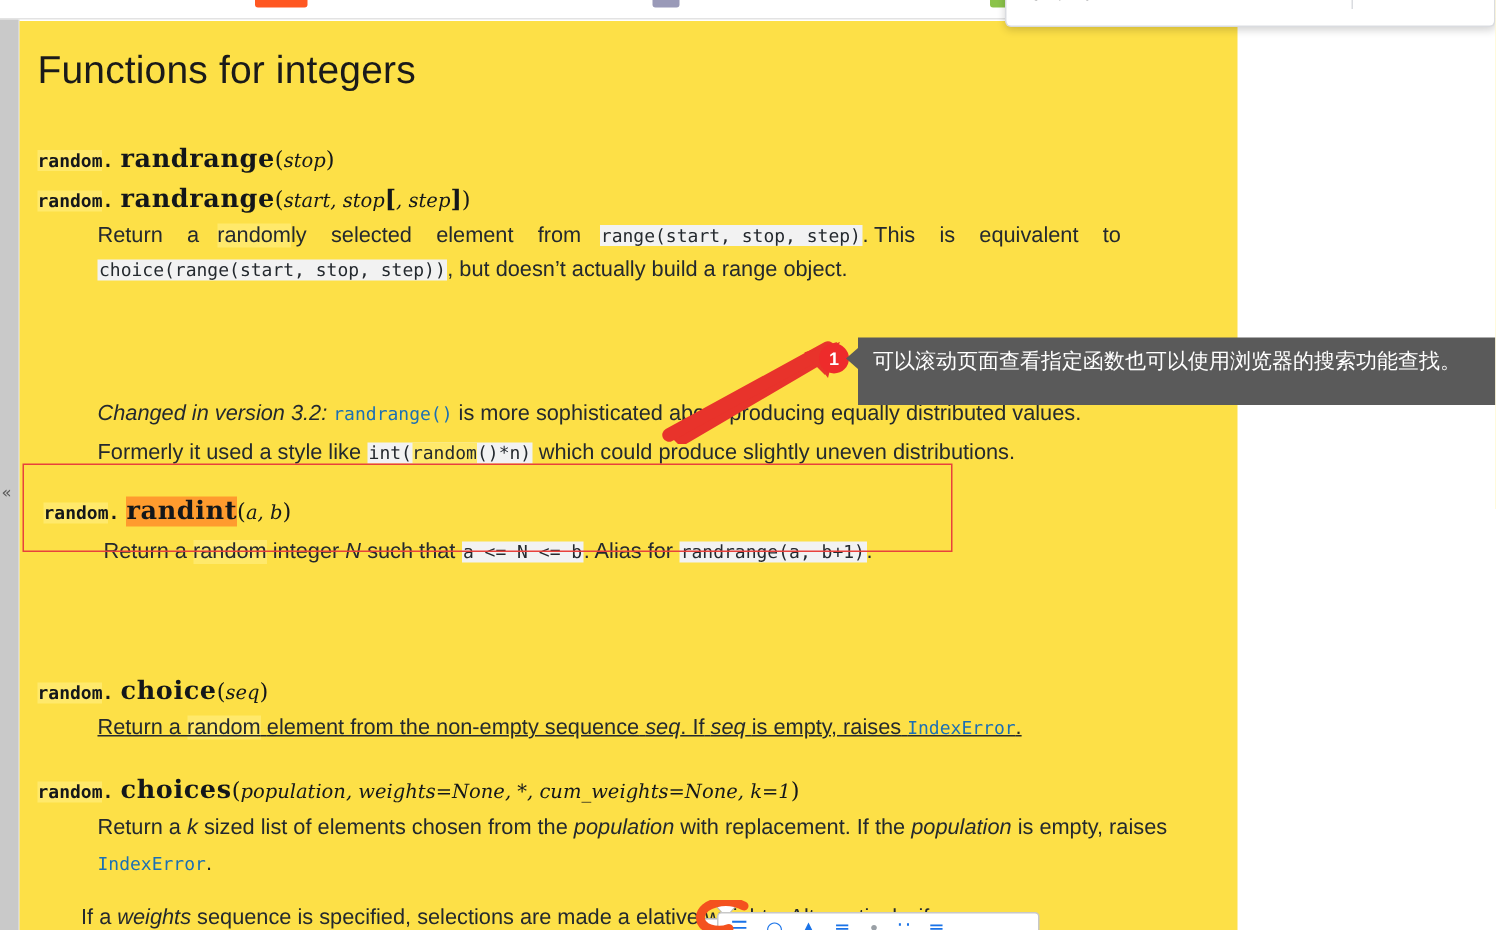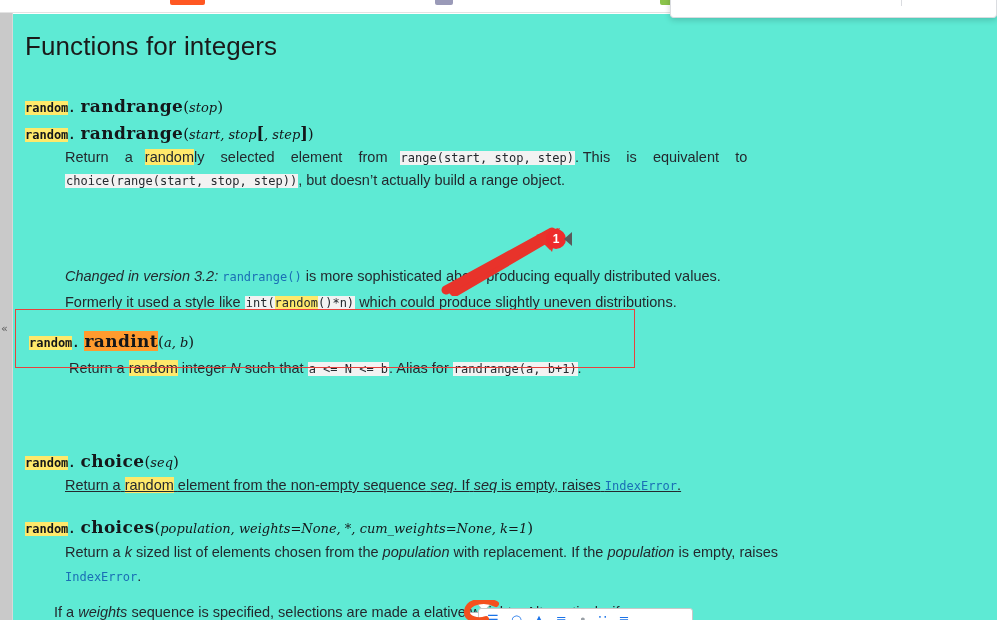--- a/index.html
+++ b/index.html
@@ -42,22 +42,22 @@
   }
   .left-border {
     position: absolute; left: 12px; top: 13px;
     width: 1px; height: 607px;
     background: #d8d8d8;
   }
 
   
   .page {
     position: absolute; left: 13px; top: 14px;
-    width: 984px; height: 606px;
-    background: #5eead4;
+    width: 812px; height: 606px;
+    background: #fde047;
     color: #1a1a1a;
   }
 
   h1.sect {
     margin: 0;
     font-size: 26px;
     font-weight: 400;
     color: #1a1a1a;
     letter-spacing: 0.1px;
   }
@@ -353,20 +353,23 @@
     <path d="M 8 66 L 104 12 L 96 9 L 118 2 L 112 26 L 106 18 L 14 72 Z" fill="#e8332b"></path>
     <path d="M 6 64 L 112 6" stroke="#e8332b" stroke-width="9" stroke-linecap="round"></path>
     <path d="M 120 2 L 96 10 L 110 24 Z" fill="#e8332b"></path>
   </svg>
 
   <div class="badge" style="left:546px;top:229px;">
     <span>1</span>
   </div>
 
   <div class="tip-dark-tail" style="left:564px;top:232px;"></div>
+  <div class="tip-dark" style="left:572px;top:225px;width:425px;height:45px;">
+    <span>可以滚动页面查看指定函数也可以使用浏览器的搜索功能查找。</span>
+  </div>
 
   <div class="tip-light" style="left:468px;top:576px;margin-top:36px;">
     <span>个性设置，点我看看</span>
   </div>
   <div class="tip-light-tail" style="left:477px;top:604px;"></div>
   <div class="tip-light-tail-b" style="left:477px;top:603px;"></div>
 
   <div class="float-bar" style="left:478px;top:608px;width:215px;height:22px;">
     <span class="fb-ico" style="color:#1a73e8;">☰</span>
     <span class="fb-ico" style="color:#1a73e8;">○</span>

